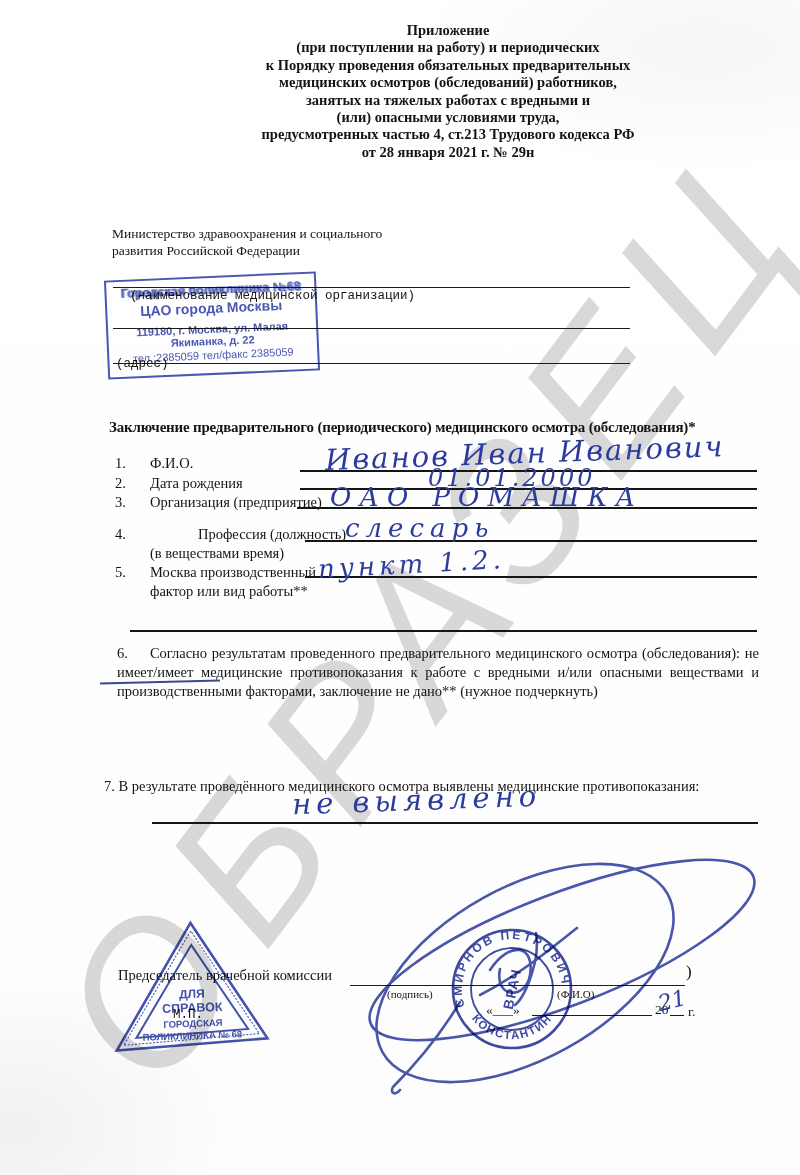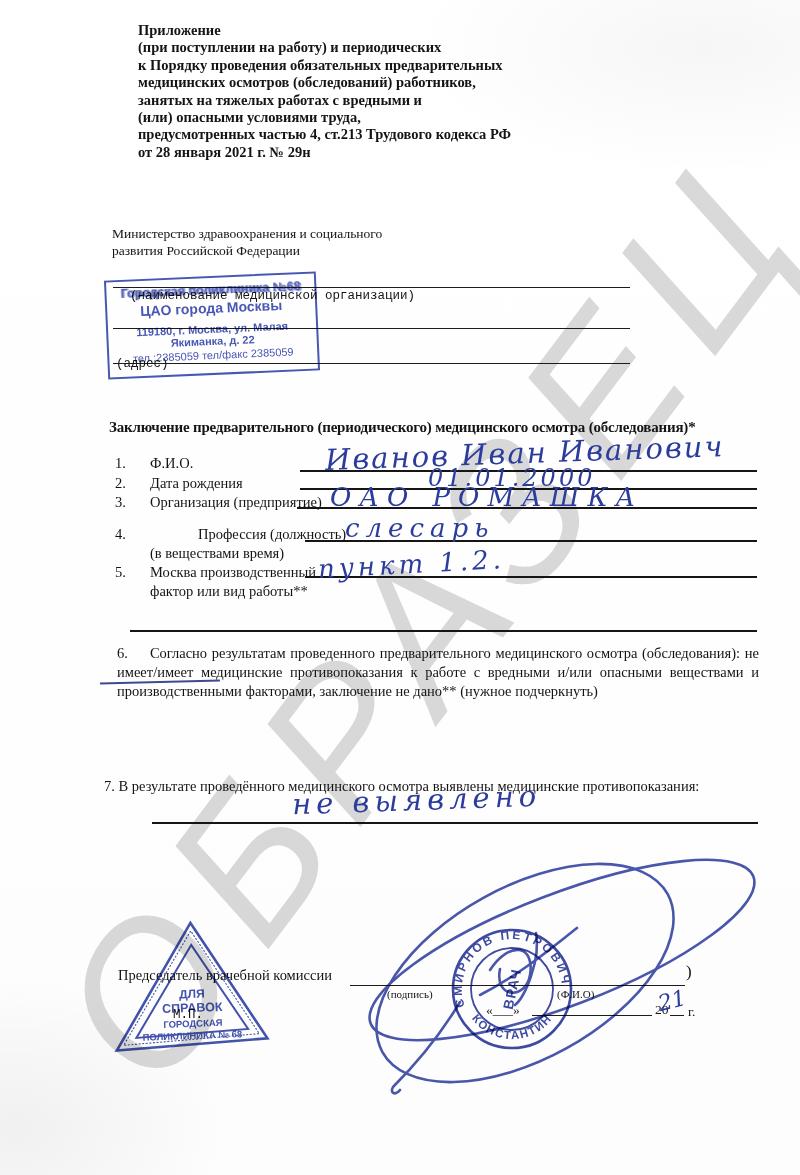--- a/index.html
+++ b/index.html
@@ -11,21 +11,21 @@
   .abs{position:absolute;}
 
   
   .watermark{position:absolute;left:-180px;top:470px;width:1220px;height:300px;z-index:1;
     display:flex;align-items:center;justify-content:center;transform:rotate(-53deg);
     font-family:"Liberation Sans",sans-serif;font-style:italic;font-weight:400;
     font-size:198px;letter-spacing:24px;color:rgba(128,128,128,0.30);white-space:nowrap;
     pointer-events:none;}
 
   
-  .hdr{right:42px;top:22px;width:620px;text-align:left;font-weight:bold;
+  .hdr{right:42px;top:22px;width:620px;text-align:center;font-weight:bold;
        font-size:14.5px;line-height:17.4px;z-index:2;}
   .ministry{left:112px;top:226px;width:300px;font-size:13.5px;line-height:16.5px;z-index:2;}
 
   .formline{height:0;border-bottom:1.6px solid #1c1c1c;z-index:2;}
   .rowline{height:0;border-bottom:2px solid #151515;z-index:2;}
   .cap{font-size:12.5px;z-index:2;font-family:Liberation Mono, monospace;}
 
   
   .rstamp{left:106px;top:276px;width:208px;height:95px;border:2.5px solid #3a4aae;
           transform:rotate(-2.5deg);z-index:3;mix-blend-mode:multiply;opacity:.93;

